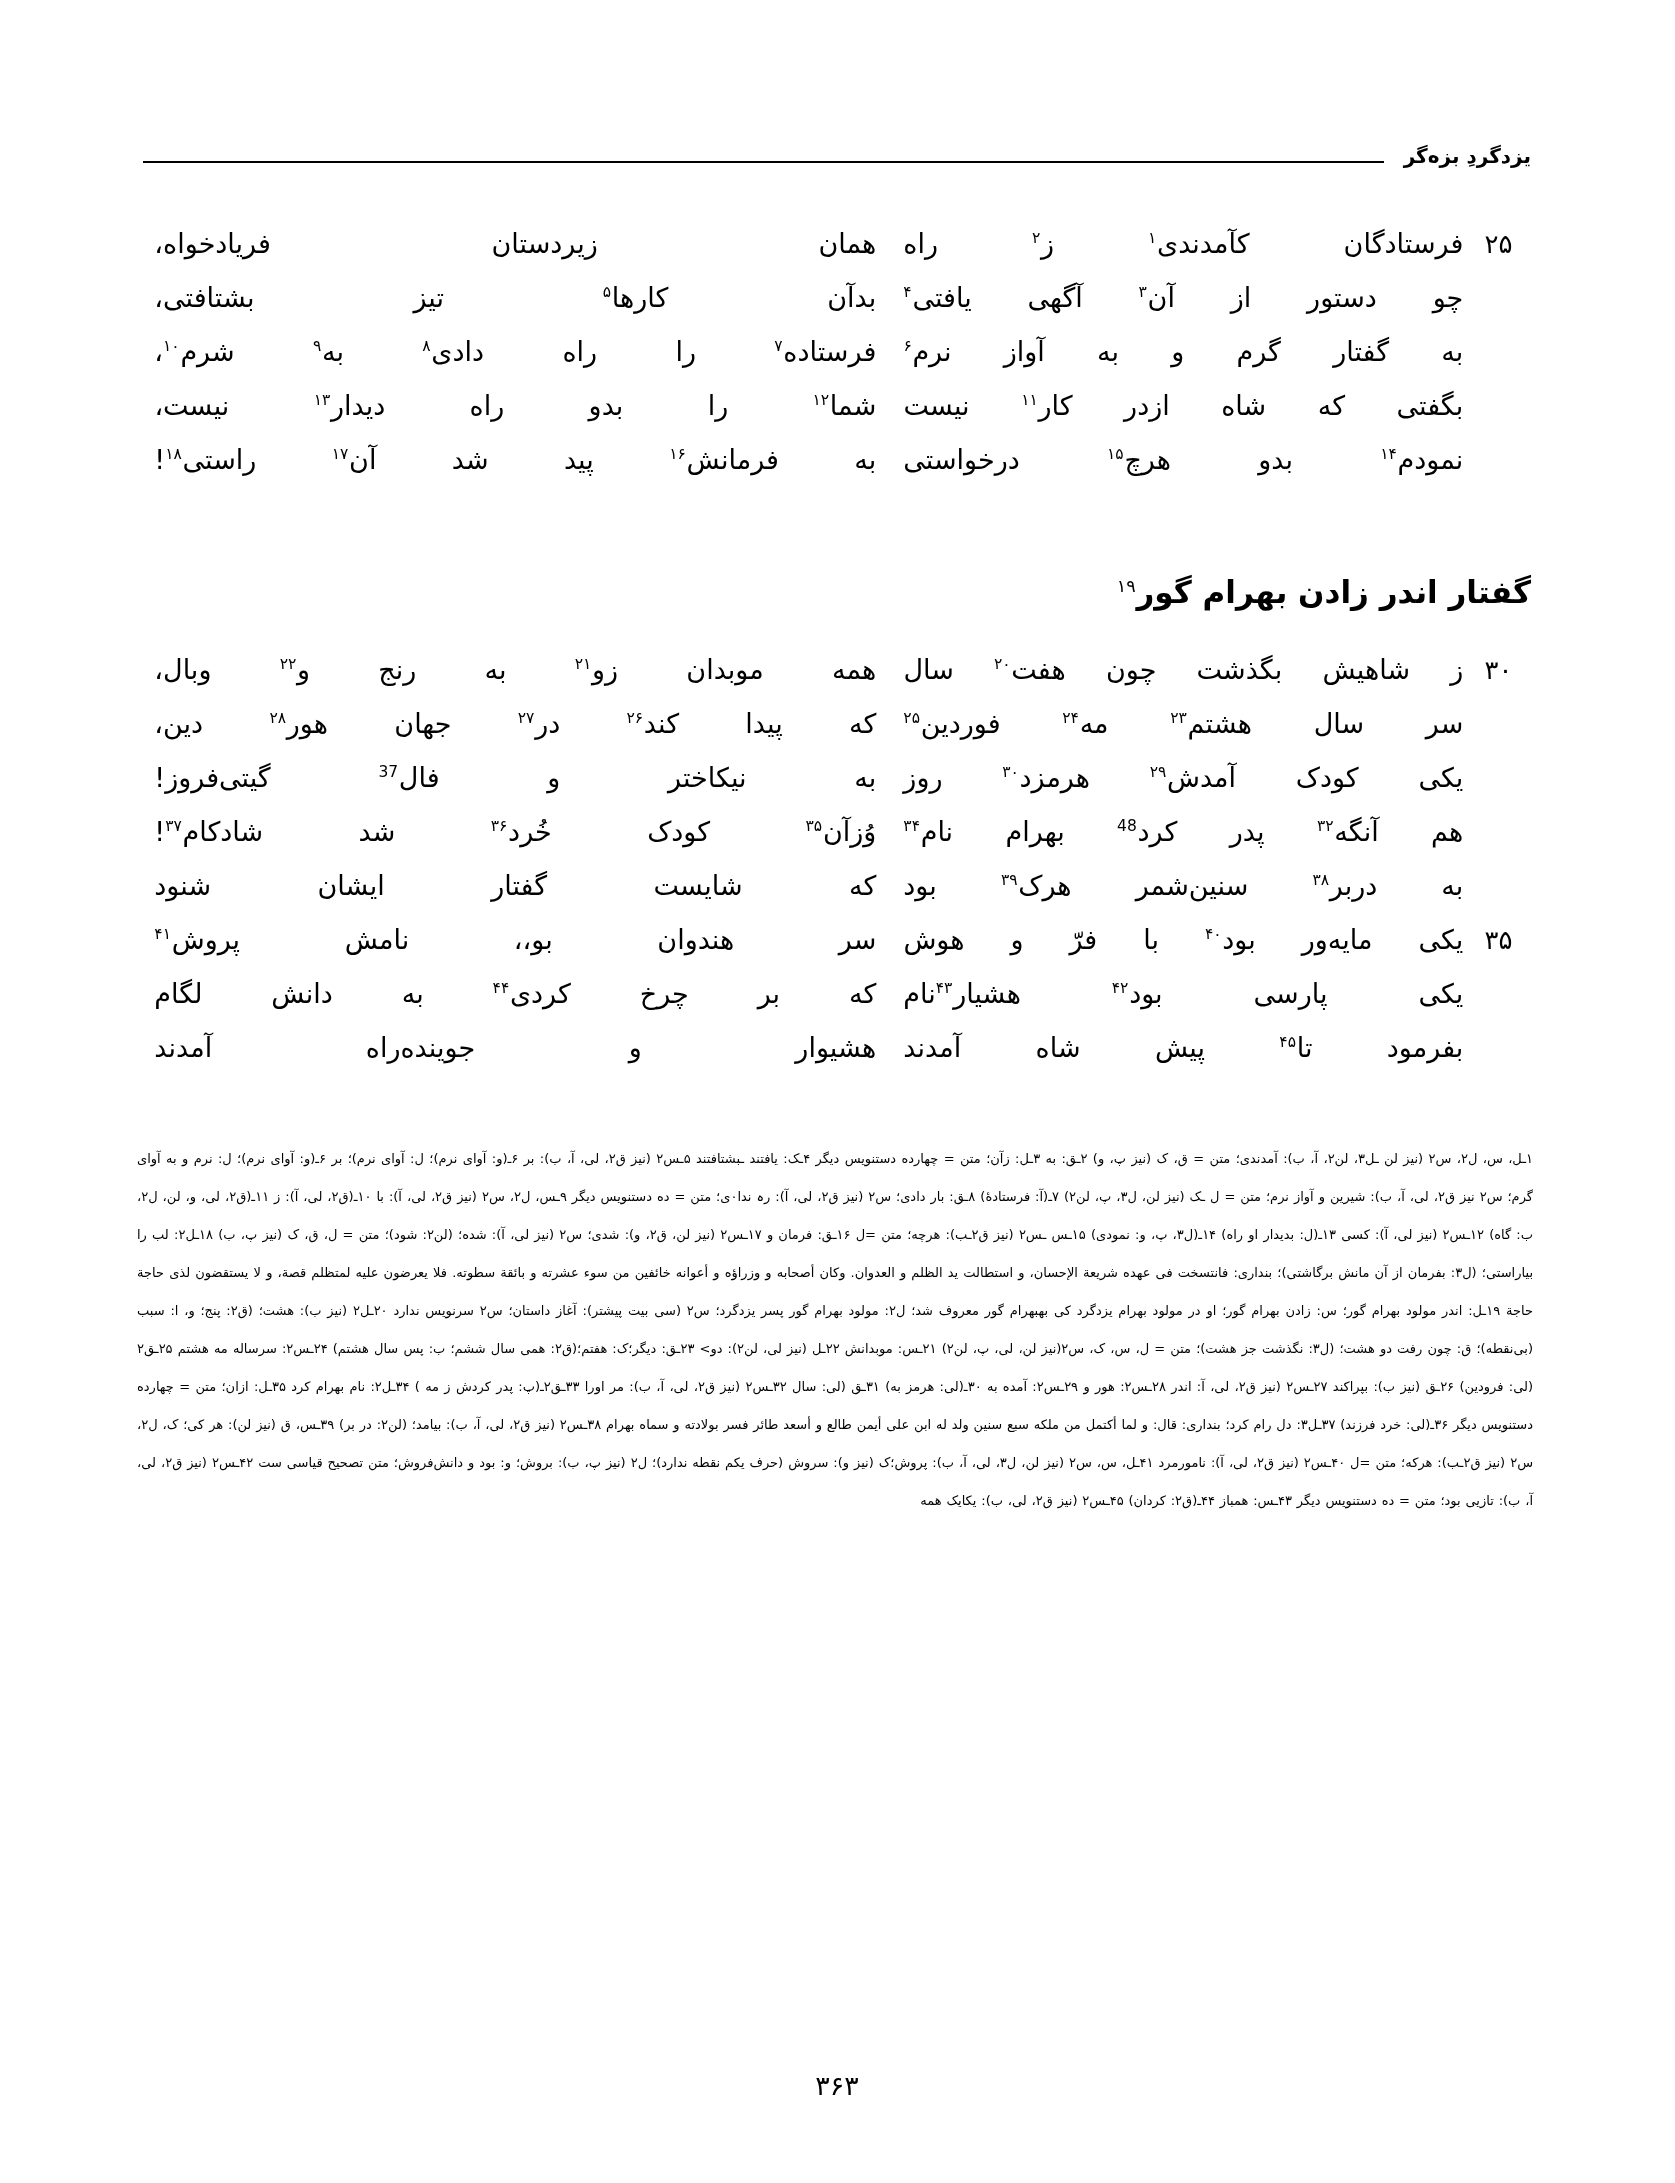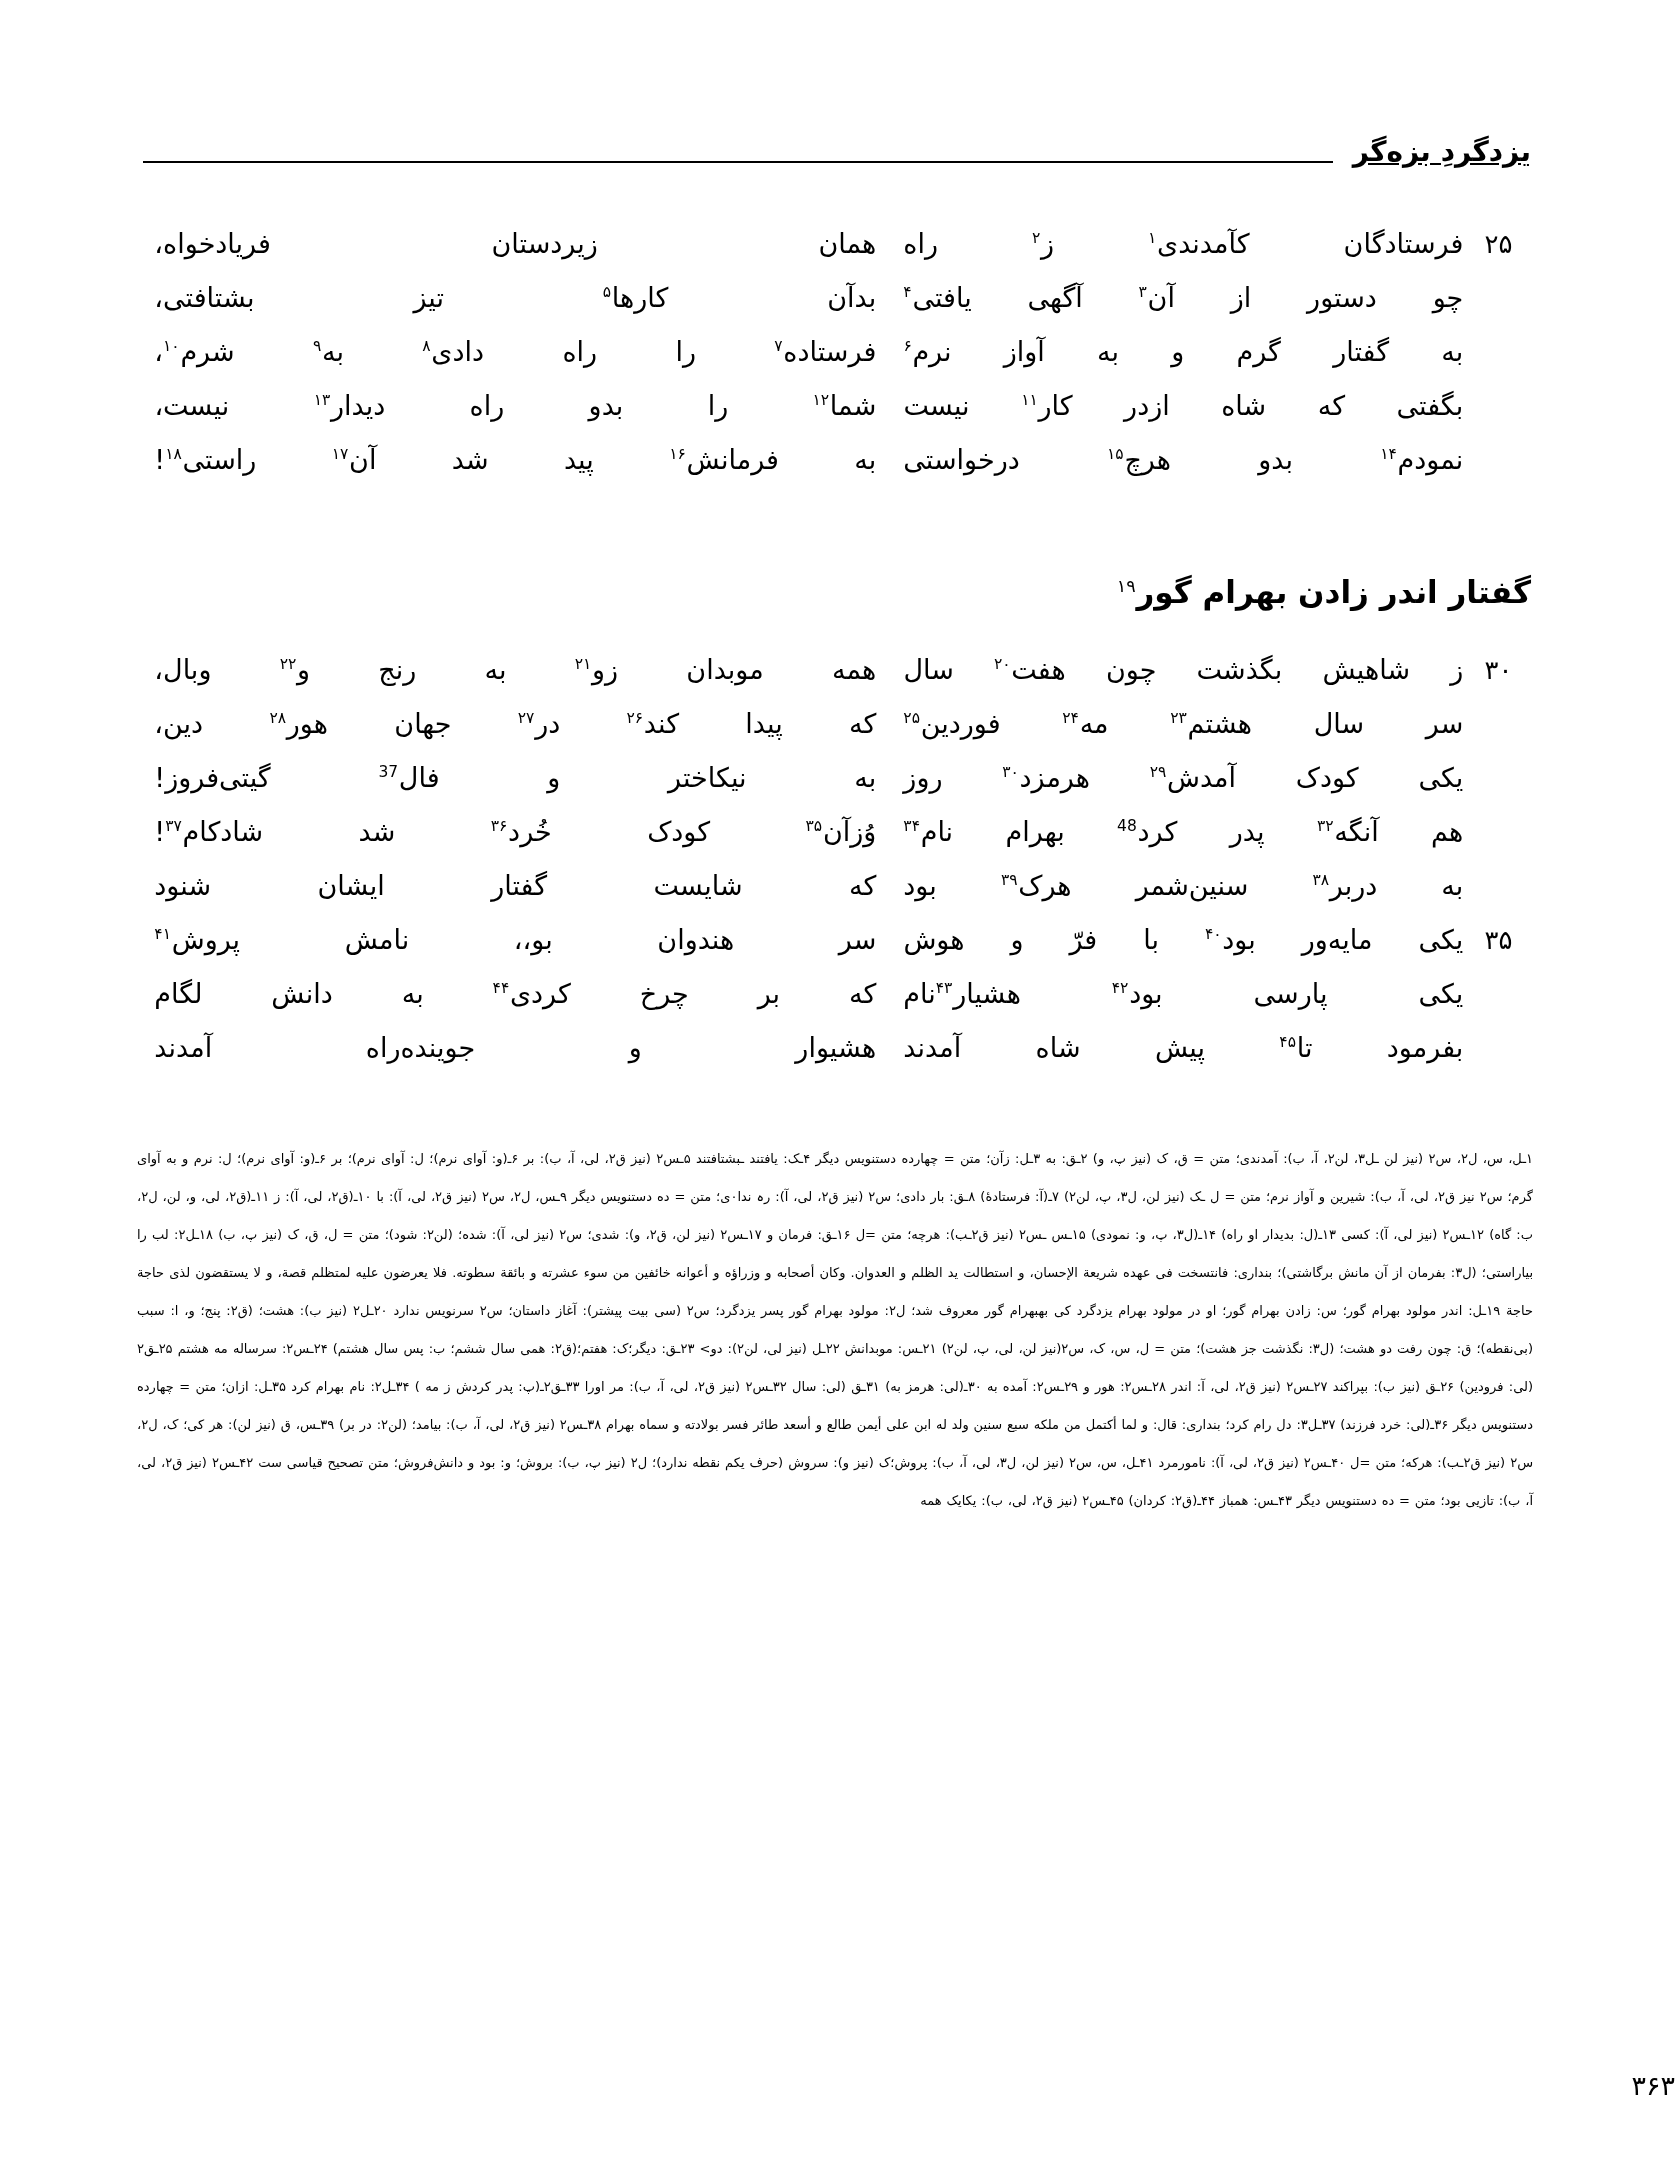--- a/index.html
+++ b/index.html
@@ -26,28 +26,27 @@
     position: absolute;
     top: 119px;
     right: 144px;
     left: 144px;
     height: 51px;
     display: flex;
     flex-direction: row;
     align-items: flex-end;
   }
   .header-title {
-    font-size: 28px;
+    font-size: 20px;
     font-weight: 700;
     line-height: 1;
     white-space: nowrap;
     padding-left: 20px;
     padding-bottom: 4px;
     letter-spacing: 0px;
-    text-decoration: underline;
   }
   .header-rule {
     flex: 1 1 auto;
     border-bottom: 2.7px solid #000;
     margin-bottom: 6.8px;
   }
 
   
   .verse-block {
     position: absolute;
@@ -112,21 +111,21 @@
     text-align-last: right;
     word-spacing: 0.7px;
   }
 
   
   .folio {
     position: absolute;
     top: 2070px;
     right: 0;
     width: 1676px;
-    text-align: right;
+    text-align: center;
     font-size: 27px;
   }
 </style>
 </head>
 <body>
 
 <div class="page">
 
   <div class="header">
     <div class="header-title">یزدگردِ بزه‌گر</div>

